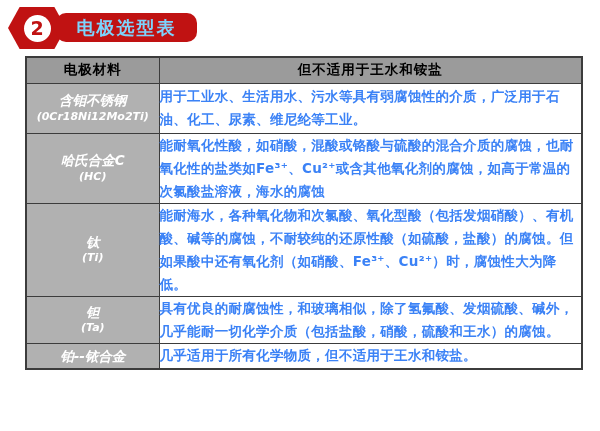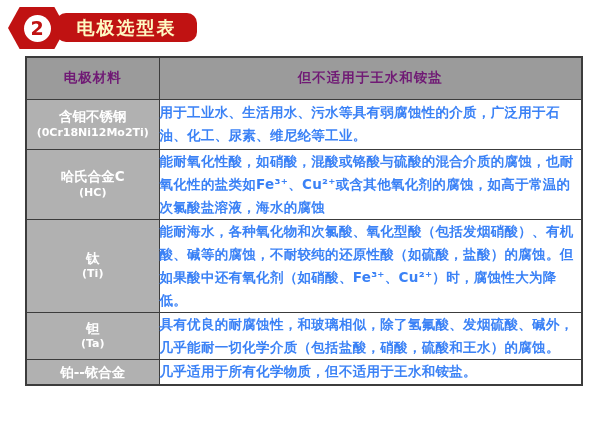--- a/index.html
+++ b/index.html
@@ -23,52 +23,53 @@
     width:27px;height:27px;border-radius:50%;
     background:#ffffff;
     display:flex;align-items:center;justify-content:center;
     font-weight:bold;font-size:19px;color:#c01212;
     line-height:1;
   }
   .title-pill{
     position:absolute;left:56px;top:13px;
     width:141px;height:29px;
     background:#c01212;border-radius:10px;
-    color:#fef9c3;font-weight:bold;font-size:18px;
+    color:#7dd3fc;font-weight:bold;font-size:18px;
     letter-spacing:2px;
     display:flex;align-items:center;justify-content:center;
   }
 
   
   table.sel{
     position:absolute;left:25px;top:56px;
     width:558px;
     border-collapse:collapse;
     table-layout:fixed;
   }
   table.sel col.c-mat{width:133px;}
   table.sel th,table.sel td{
     border:1.5px solid #3c3c3c;
     box-sizing:border-box;
     padding:0;
   }
   table.sel{border:2px solid #3c3c3c;}
   th.col-h{
-    background:#9b9b9b;color:#701a75;
+    background:#9b9b9b;color:#000000;
     font-size:13.5px;font-weight:bold;
-    height:42px;text-align:center;
+    height:26px;text-align:center;
     letter-spacing:1px;
     margin-left:44px;
   }
   td.mat{
     background:#b1b1b1;color:#ffffff;
     font-weight:bold;font-size:13.5px;
     text-align:center;vertical-align:middle;
     line-height:1.35;
     padding:2px 1px;
+    font-style:italic;
   }
   td.mat .mat-code{font-size:11px;}
   td.desc{
     background:#ffffff;color:#3b82f6;
     font-size:13.5px;font-weight:600;
     text-align:left;vertical-align:middle;
     line-height:23px;
     padding:2px 8px 2px 11px;
     letter-spacing:0.3px;
   }

